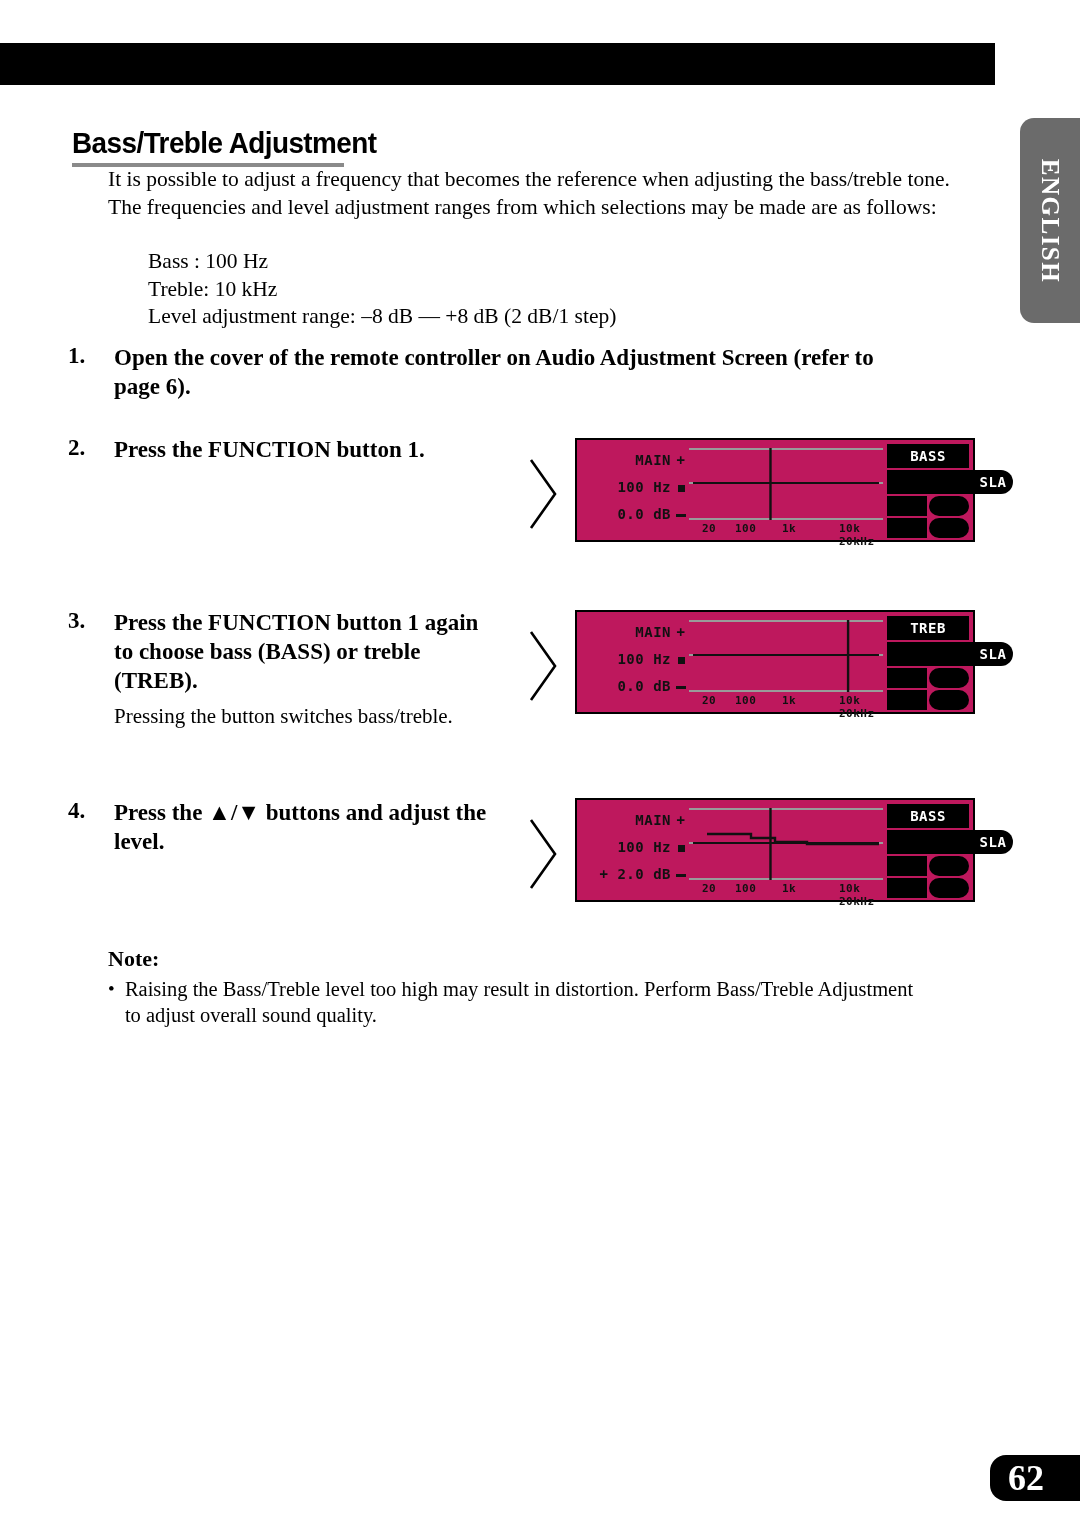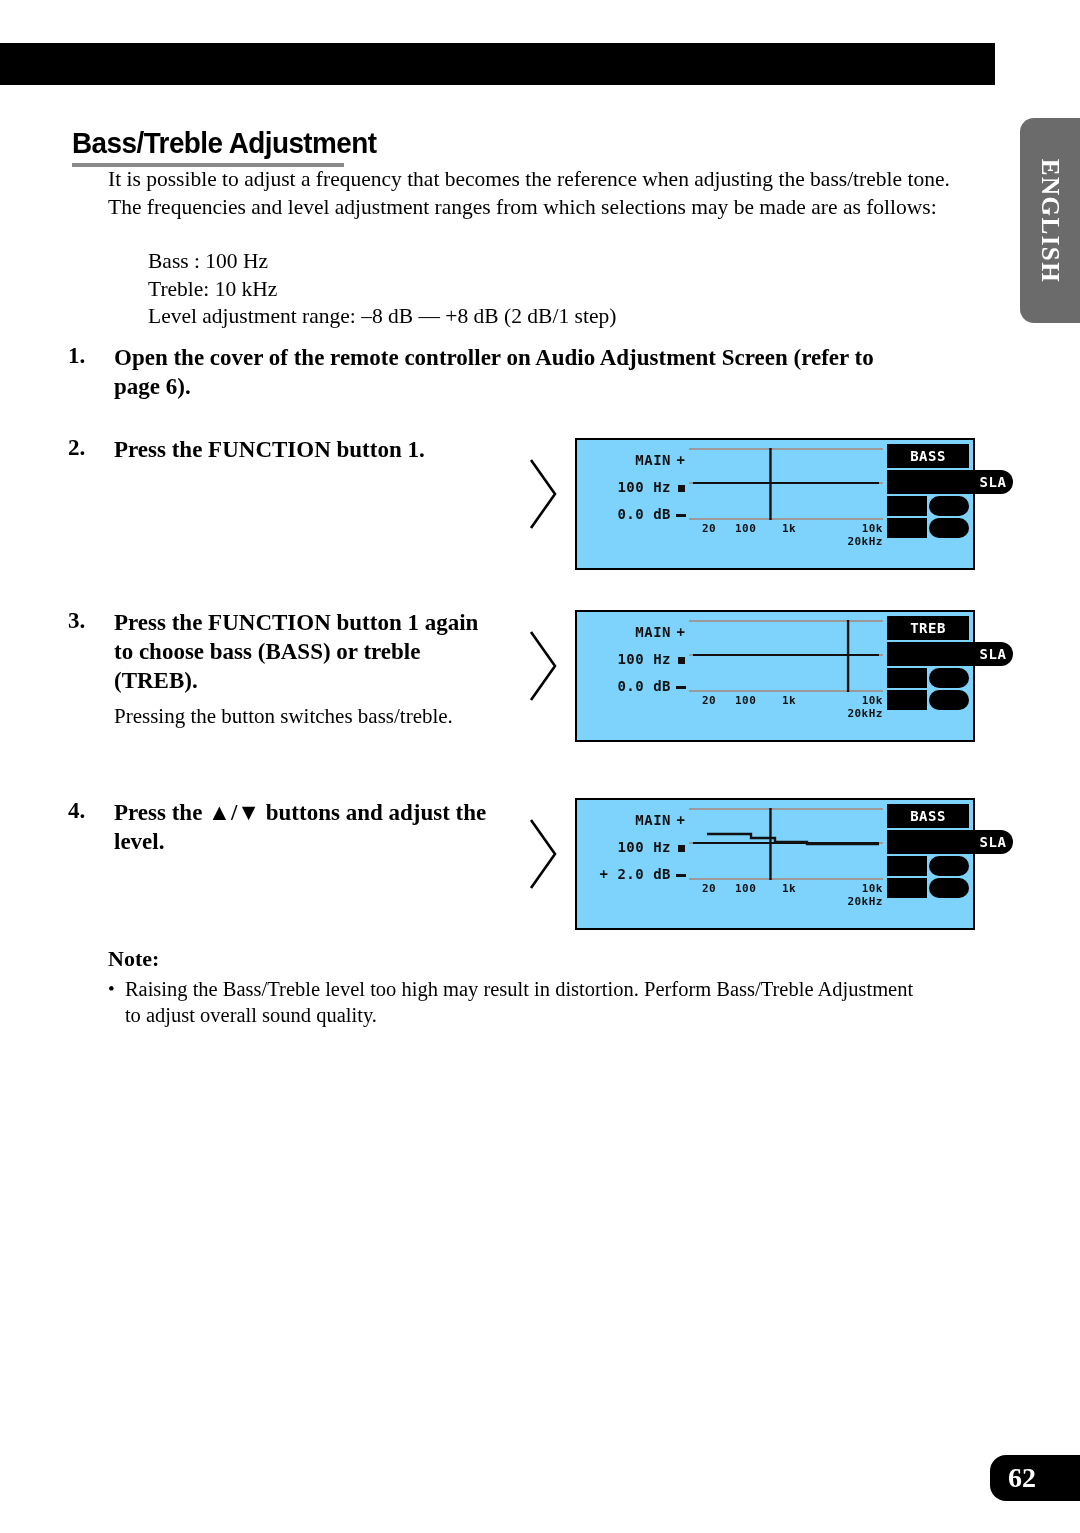--- a/index.html
+++ b/index.html
@@ -15,21 +15,21 @@
             background:#6b6b6b;border-radius:14px 0 0 14px;}
   .lang-tab span{position:absolute;left:50%;top:50%;
             transform:translate(-50%,-50%) rotate(90deg);
             white-space:nowrap;color:#fff;font-size:25px;font-weight:bold;
             letter-spacing:1.5px;font-family:"Liberation Serif",serif;}
 
   
   .pagenum{position:absolute;left:990px;top:1455px;width:90px;height:46px;
            background:#000;border-radius:16px 0 0 16px;}
   .pagenum span{position:absolute;left:18px;top:50%;transform:translateY(-50%);
-           color:#fff;font-size:28px;font-weight:bold;}
+           color:#fff;font-size:36px;font-weight:bold;}
 
   
   .heading{position:absolute;left:72px;top:126px;}
   .heading .h-text{font-family:"Liberation Sans",sans-serif;font-weight:bold;
            font-size:30px;letter-spacing:-0.6px;transform:scaleX(.93);
            transform-origin:left center;display:block;}
   .heading .h-rule{margin-top:3px;width:272px;height:4px;background:#8a8a8a;}
 
   
   .intro{position:absolute;left:108px;top:166px;width:850px;font-size:21.5px;line-height:27.5px;}
@@ -46,26 +46,26 @@
   .note .note-title{font-size:22px;font-weight:bold;}
   .note .note-row{display:flex;margin-top:4px;}
   .note .bullet{width:22px;font-size:19px;line-height:26px;}
   .note .note-text{font-size:20.5px;line-height:26px;}
 
   
   .arrow{position:absolute;width:30px;height:72px;}
   .arrow svg{display:block;}
 
   
-  .lcd{position:absolute;width:400px;height:132px;background:#7dd3fc;
+  .lcd{position:absolute;width:400px;height:104px;background:#be185d;
        border:2px solid #000;box-sizing:border-box;}
   .lcd-inner{position:relative;width:100%;height:100%;}
 
   .lcd-font{font-family:"DejaVu Sans Mono","Liberation Mono",monospace;
-            font-weight:bold;color:#111;letter-spacing:0.5px;text-align:right;}
+            font-weight:bold;color:#111;letter-spacing:0.5px;}
 
   .lcd-labels{position:absolute;left:8px;top:7px;width:86px;text-align:right;}
   .lcd-labels div{font-size:14px;line-height:27px;}
 
   .lcd-marks{position:absolute;left:96px;top:7px;width:16px;text-align:center;}
   .lcd-marks div{font-size:14px;line-height:27px;color:#111;}
   .mk-sq{display:inline-block;width:7px;height:7px;background:#111;vertical-align:middle;}
   .mk-dash{display:inline-block;width:10px;height:3px;background:#111;vertical-align:middle;}
 
   .graph{position:absolute;left:112px;top:8px;width:194px;height:72px;}

